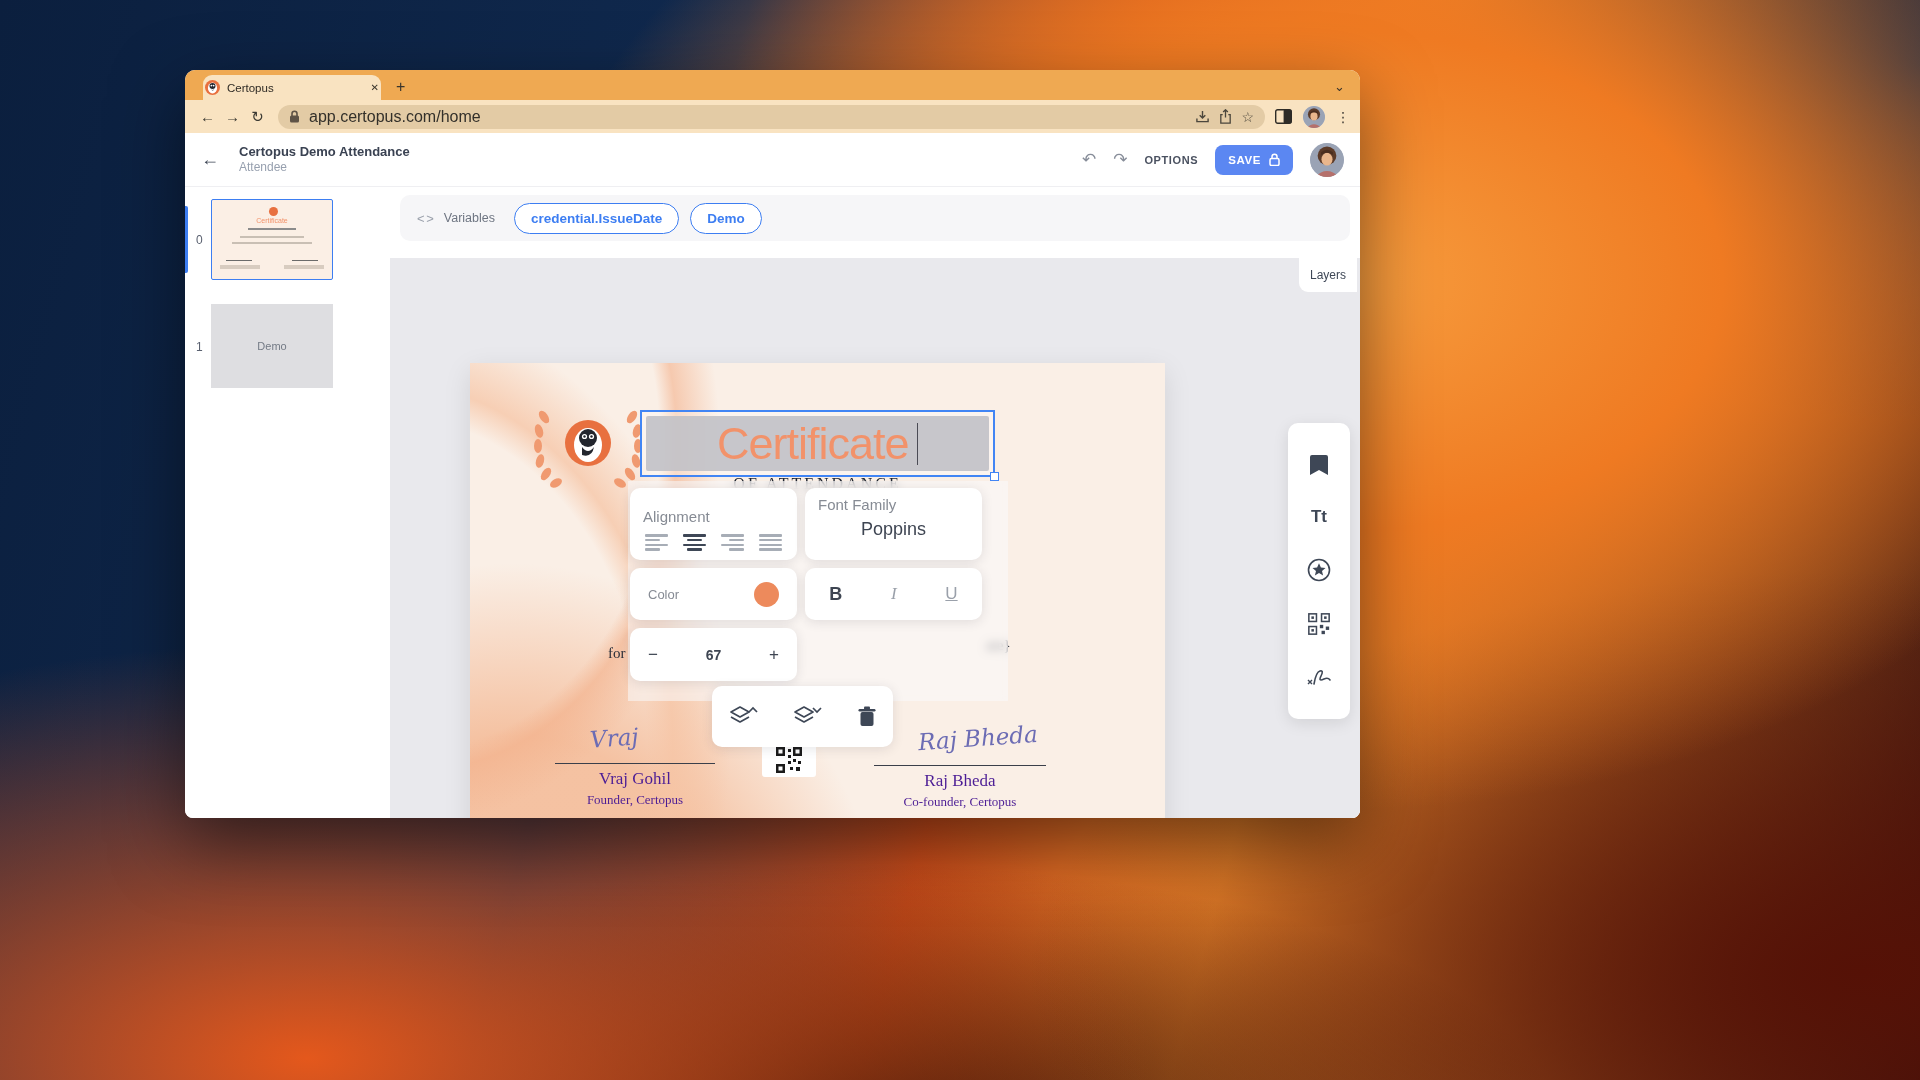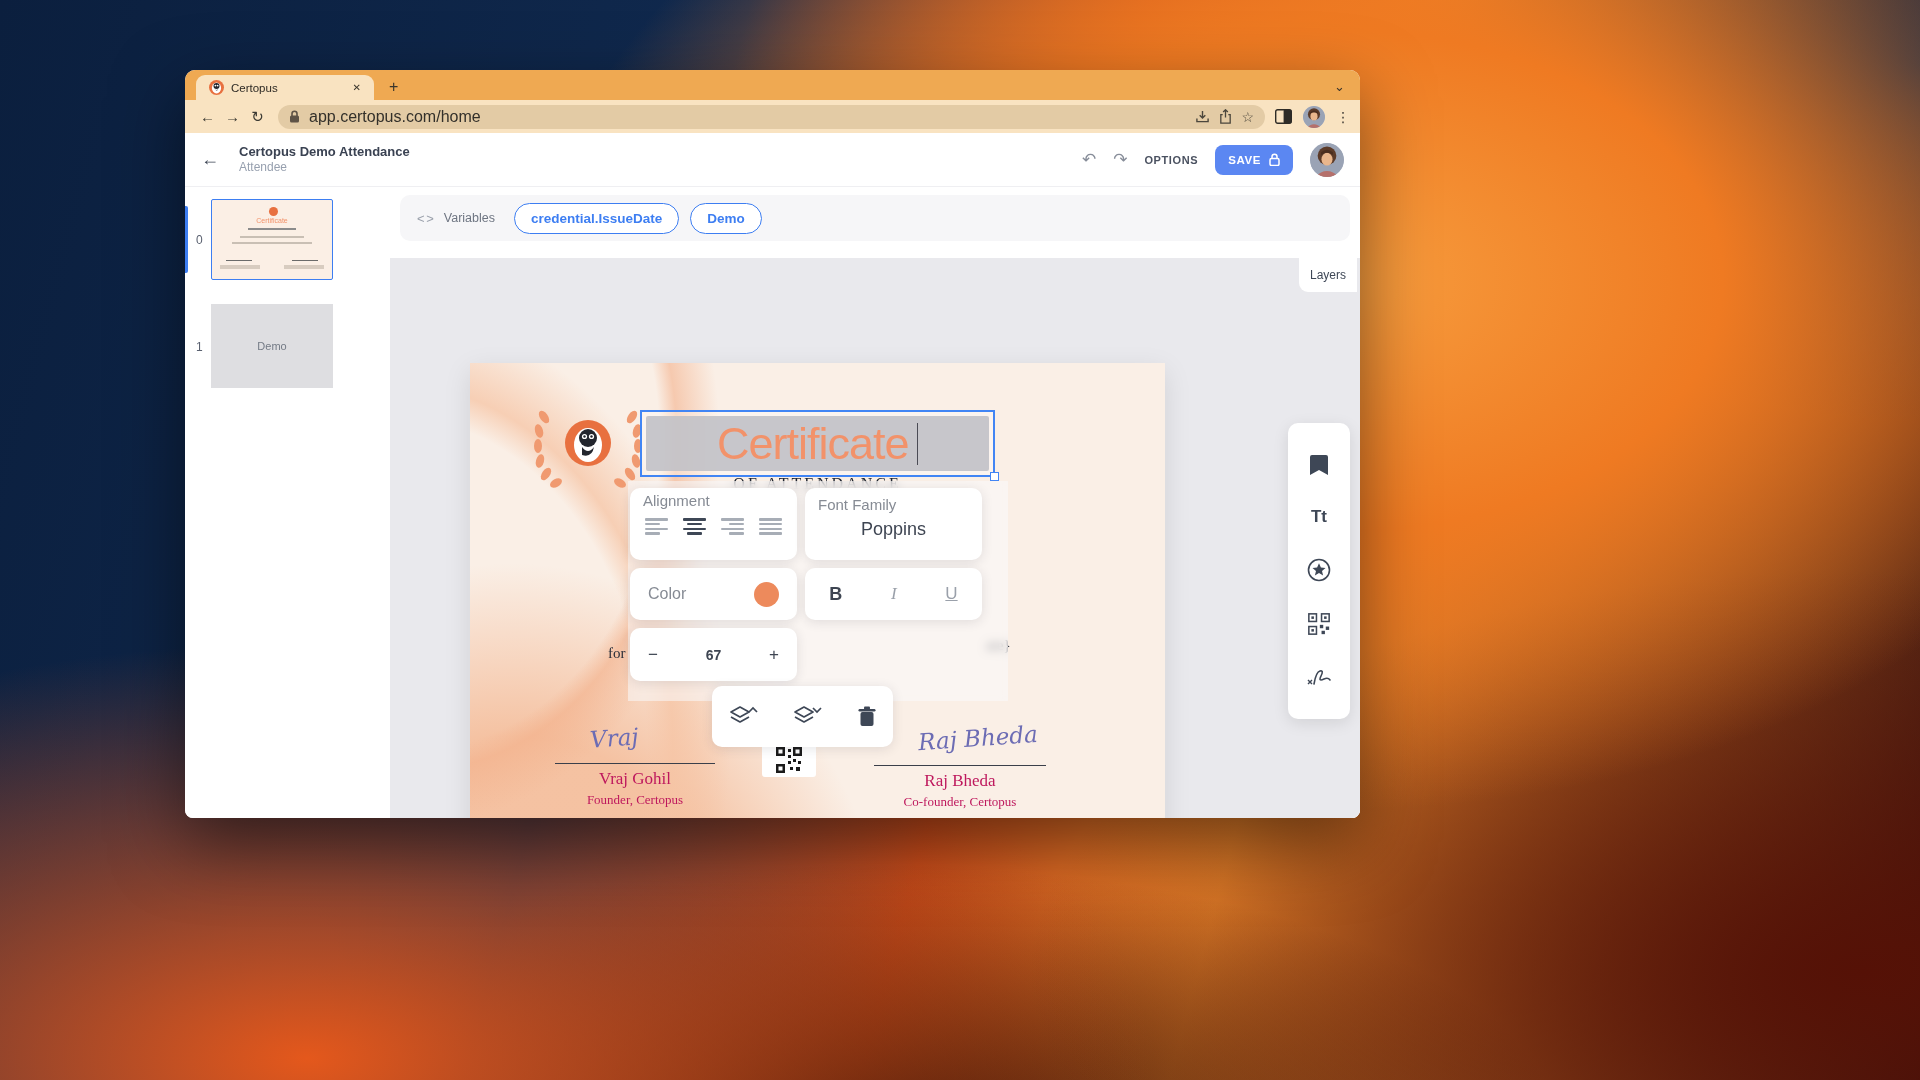--- a/index.html
+++ b/index.html
@@ -13,22 +13,22 @@
       radial-gradient(60% 40% at 45% 104%, #2E0F06 0%, rgba(46,15,6,0) 60%),
       linear-gradient(105deg, #0B1F3E 0%, #10294E 34%, #C2491A 52%, #F08A2C 66%, #3A1410 100%);
   }
   #window {
     position:absolute; left:185px; top:70px; width:1175px; height:748px;
     border-radius:10px 10px 8px 8px; overflow:hidden;
     box-shadow:0 25px 70px rgba(0,0,0,.5); background:#fff;
   }
   
   .tabbar { height:30px; background:#EFA952; display:flex; align-items:flex-end; }
-  .tab { margin-left:11px; width:178px; height:25px; background:#F9E3C1; border-radius:9px 9px 0 0;
-         display:flex; align-items:center; padding:0 13px; gap:7px; }
+  .tab { margin-left:18px; width:178px; height:25px; background:#F9E3C1; border-radius:9px 9px 0 0;
+         display:flex; align-items:center; padding:0 2px; gap:7px; }
   .tab-title { flex:1; font-size:11.5px; color:#2E2A24; white-space:nowrap; overflow:hidden; }
   .tab-close { font-size:10px; color:#3A352C; cursor:default; }
   .newtab { margin-left:15px; margin-bottom:5px; font-size:16px; line-height:16px; color:#3A352C; }
   .tabbar-chevron { margin-left:auto; margin-right:15px; margin-bottom:8px; font-size:13px; line-height:10px; color:#3A352C; }
   .toolbar { height:33px; background:#F9E3C1; display:flex; align-items:center; padding:0 10px; }
   .nav-btn { width:25px; text-align:center; font-size:15px; color:#3C3A33; }
   .urlbar { flex:1; height:24px; background:#E3CBA5; border-radius:12px; margin:0 8px;
             display:flex; align-items:center; padding:0 11px; gap:9px; }
   .url-text { flex:1; font-size:16px; color:#33302A; }
   .urlbar svg, .toolbar-right svg { display:block; }
@@ -92,51 +92,51 @@
                display:flex; align-items:center; justify-content:center; }
   .sel-title { font-size:45px; letter-spacing:-1px; color:#F2926A; font-weight:500; }
   .caret { display:inline-block; width:1.5px; height:42px; background:#4b4b55; margin-left:8px; vertical-align:middle; }
   .sel-handle { position:absolute; right:-6px; bottom:-6px; width:9px; height:9px; background:#fff; border:1.5px solid #4285F4; }
   .cert-sub { position:absolute; left:170px; width:355px; top:112px; text-align:center;
               font-family:"Liberation Serif", serif; font-size:16px; letter-spacing:3px; color:#1E2430; }
   .frag { position:absolute; font-family:"Liberation Serif", serif; font-size:15px; color:#2A2F3A; }
   .script { position:absolute; font-family:"DejaVu Serif", serif; font-style:italic; font-size:23px;
             color:#6C6CB4; transform:rotate(-4deg); white-space:nowrap; }
   .sigline { position:absolute; height:1px; background:#3A3F4A; }
-  .sigblock { position:absolute; text-align:center; font-family:"Liberation Serif", serif; color:#be185d; }
+  .sigblock { position:absolute; text-align:center; font-family:"Liberation Serif", serif; color:#4c1d95; }
   .signame { font-size:17px; }
   .sigrole { font-size:13px; margin-top:3px; }
   .qr-card { position:absolute; left:292px; top:368px; width:54px; height:46px; background:#fff;
              border-radius:3px; display:flex; align-items:flex-end; justify-content:center; padding-bottom:4px; }
   
   .panel-backdrop { position:absolute; left:238px; top:223px; width:380px; height:220px;
                     background:rgba(250,250,252,.55); backdrop-filter:blur(5px); }
   .card { position:absolute; background:#fff; border-radius:10px; box-shadow:0 2px 12px rgba(40,40,60,.12); }
   .card-label { color:#868B94; }
-  .c-align { left:240px; top:230px; width:167px; height:72px; padding:4px 13px; }
+  .c-align { left:240px; top:230px; width:167px; height:72px; padding:20px 13px; }
   .c-font  { left:415px; top:230px; width:177px; height:72px; padding:8px 13px; text-align:center; }
   .c-color { left:240px; top:310px; width:167px; height:52px; display:flex; align-items:center;
              justify-content:space-between; padding:0 18px; }
   .c-biu   { left:415px; top:310px; width:177px; height:52px; display:flex; align-items:center;
              justify-content:space-around; }
   .c-size  { left:240px; top:370px; width:167px; height:53px; display:flex; align-items:center;
              justify-content:space-between; padding:0 18px; }
   .c-layer { left:322px; top:428px; width:181px; height:61px; display:flex; align-items:center;
              justify-content:space-around; }
   .al-row { display:flex; justify-content:space-between; margin-top:9px; padding:0 2px; }
   .al { width:23px; height:17px; display:flex; flex-direction:column; justify-content:space-between; color:#A7ADB6; }
   .al.active { color:#3E4756; }
   .al i { height:2.6px; background:currentColor; border-radius:1px; display:block; }
   .al-left i:nth-child(even){ width:64%; } .al-left i{ align-self:flex-start; width:100%; }
   .al-center i:nth-child(even){ width:64%; } .al-center i{ align-self:center; width:100%; }
   .al-right i:nth-child(even){ width:64%; } .al-right i{ align-self:flex-end; width:100%; }
   .al-just i { width:100%; }
   .font-label { font-size:15px; text-align:left; }
   .font-value { font-size:18px; color:#3E4552; font-weight:500; margin-top:6px; }
-  .color-label { font-size:16px; }
+  .color-label { font-size:13px; }
   .color-dot { width:25px; height:25px; border-radius:50%; background:#ED8A5C; }
   .biu-b { font-size:18px; font-weight:bold; color:#3E4552; }
   .biu-i { font-size:17px; font-style:italic; font-family:"Liberation Serif", serif; color:#9AA0AA; }
   .biu-u { font-size:17px; text-decoration:underline; color:#9AA0AA; }
   .size-btn { font-size:17px; color:#3E4552; }
   .size-val { font-size:14px; font-weight:bold; color:#3E4552; }
   
   .rail { position:absolute; left:898px; top:165px; width:62px; height:296px; background:#fff;
           border-radius:10px; box-shadow:0 4px 16px rgba(0,0,0,.10);
           display:flex; flex-direction:column; align-items:center; justify-content:space-evenly; }

